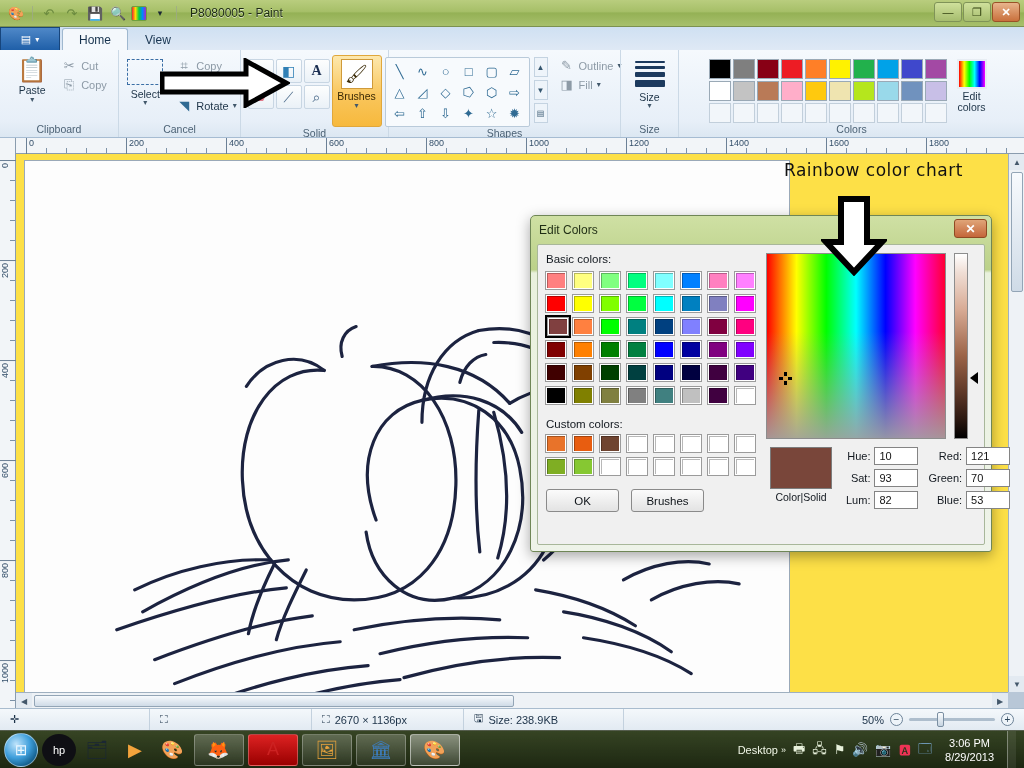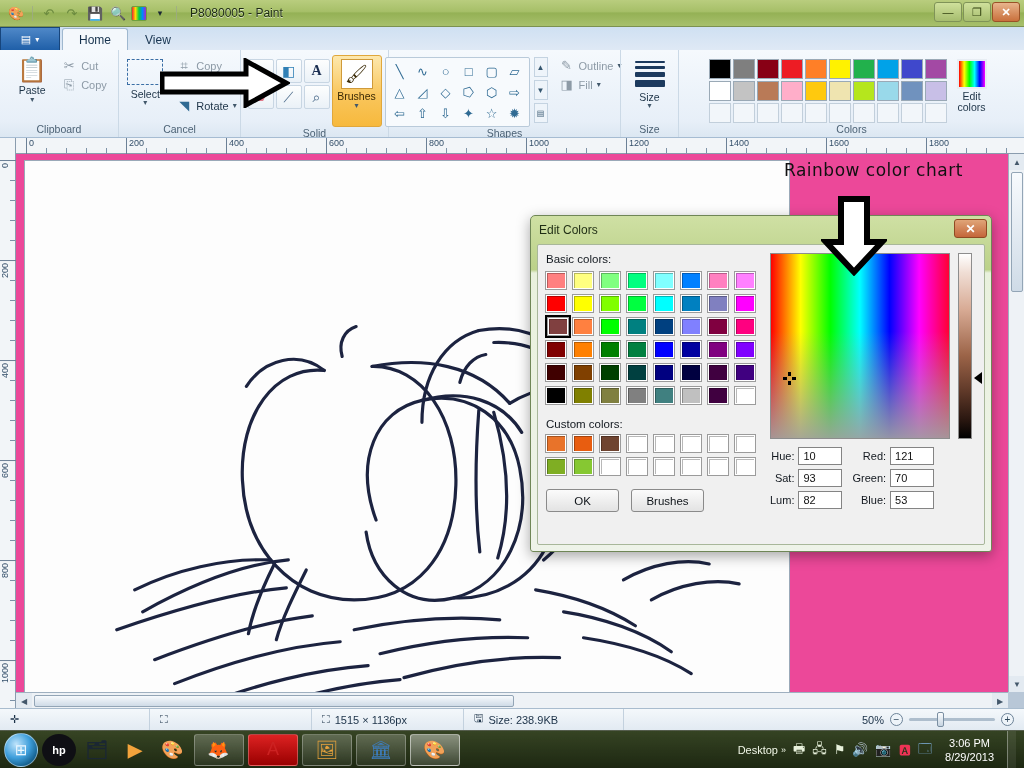--- a/index.html
+++ b/index.html
@@ -156,21 +156,21 @@
             background: #f2f5f8; border-right: 1px solid #8a9cae; }
   #hruler .rl { position: absolute; top: 0; font-size: 9px; color: #35506b;
                 padding-left: 2px; border-left: 1px solid #6b8096; height: 16px; }
   #hruler .tick { position: absolute; bottom: 0; width: 1px; height: 5px; background: #7c91a6; }
   #vruler .rl { position: absolute; left: 0; font-size: 9px; color: #35506b;
                 writing-mode: vertical-rl; transform: rotate(180deg);
                 border-bottom: 1px solid #6b8096; width: 16px; padding-bottom: 2px; }
   #vruler .tick { position: absolute; right: 0; height: 1px; width: 5px; background: #7c91a6; }
 
   #canvas-wrap { position: absolute; left: 16px; top: 16px; right: 16px; bottom: 16px;
-                 background: #ec4899; overflow: hidden; }
+                 background: #fde047; overflow: hidden; }
   #canvas {
     position: absolute; left: 8px; top: 6px; width: 766px; height: 560px;
     background: #fdfdfd; border: 1px solid #9aa9b8;
   }
   #sketch { position: absolute; inset: 0; }
   #canvas-note {
     position: absolute; left: 768px; top: 6px; font-size: 17px; color: #111;
     font-family: "DejaVu Sans", sans-serif; white-space: nowrap; letter-spacing: .5px;
   }
   #vscroll { position: absolute; right: 0; top: 16px; bottom: 16px; width: 16px;
@@ -294,21 +294,21 @@
     display: flex; align-items: center; gap: 4px; padding: 0 4px;
   }
   #startorb {
     width: 34px; height: 34px; border-radius: 50%;
     background: radial-gradient(circle at 35% 32%, #bfe4fb 0%, #3f9fdc 45%, #15618f 75%, #0a3a59 100%);
     border: 1px solid rgba(255,255,255,.45);
     display: flex; align-items: center; justify-content: center;
     font-size: 15px; color: #eaf7ff;
   }
   .tb-icon { width: 34px; height: 32px; display: flex; align-items: center;
-             justify-content: center; font-size: 18px; border-radius: 3px; font-weight: bold; }
+             justify-content: center; font-size: 18px; border-radius: 3px; }
   .tb-app { width: 50px; height: 32px; display: flex; align-items: center;
             justify-content: center; font-size: 18px; border-radius: 3px;
             border: 1px solid rgba(255,255,255,.28);
             background: linear-gradient(180deg, rgba(255,255,255,.22), rgba(255,255,255,.06)); }
   .tb-app.active { background: linear-gradient(180deg, rgba(255,255,255,.42), rgba(255,255,255,.14));
                    border-color: rgba(255,255,255,.5); }
   #tray { margin-left: auto; display: flex; align-items: center; gap: 7px; padding-right: 4px; }
   #tray .tray-ico { font-size: 13px; color: #e8f1dc; }
   #desktop-label { font-size: 11px; color: #f0f6e6; display: flex; align-items: center; gap: 3px; }
   #clock { display: flex; flex-direction: column; align-items: center; justify-content: center;
@@ -674,21 +674,21 @@
 
   <div id="statusbar">
     <div class="sb-cell" style="width:150px;">
       <span>✛</span>
     </div>
     <div class="sb-cell" style="width:162px;">
       <span>⛶</span>
     </div>
     <div class="sb-cell" style="width:152px;">
       <span>⛶</span>
-      <span>1515 × 1136px</span>
+      <span>2670 × 1136px</span>
     </div>
     <div class="sb-cell" style="width:160px;">
       <span>🖫</span>
       <span>Size: 238.9KB</span>
     </div>
     <div class="sb-spring"></div>
     <div class="zoomctl">
       <span>50%</span>
       <span class="zoom-circle">−</span>
       <span class="zoom-track">
@@ -892,20 +892,24 @@
             <i style="top:5px;left:0;width:4px;height:3px;"></i>
             <i style="top:5px;right:0;width:4px;height:3px;"></i>
           </div>
         </div>
         <div id="lum-bar">
           <div id="lum-marker"></div>
         </div>
       </div>
 
       <div id="values-row">
+        <div id="color-solid">
+          <div class="chip" id="preview-chip" style="background: rgb(121, 70, 58);"></div>
+          <div class="lbl">Color|Solid</div>
+        </div>
 
         <div class="fieldcol">
           <div class="field">
             <label>Hue:</label>
             <span class="box">10</span>
           </div>
           <div class="field">
             <label>Sat:</label>
             <span class="box">93</span>
           </div>

